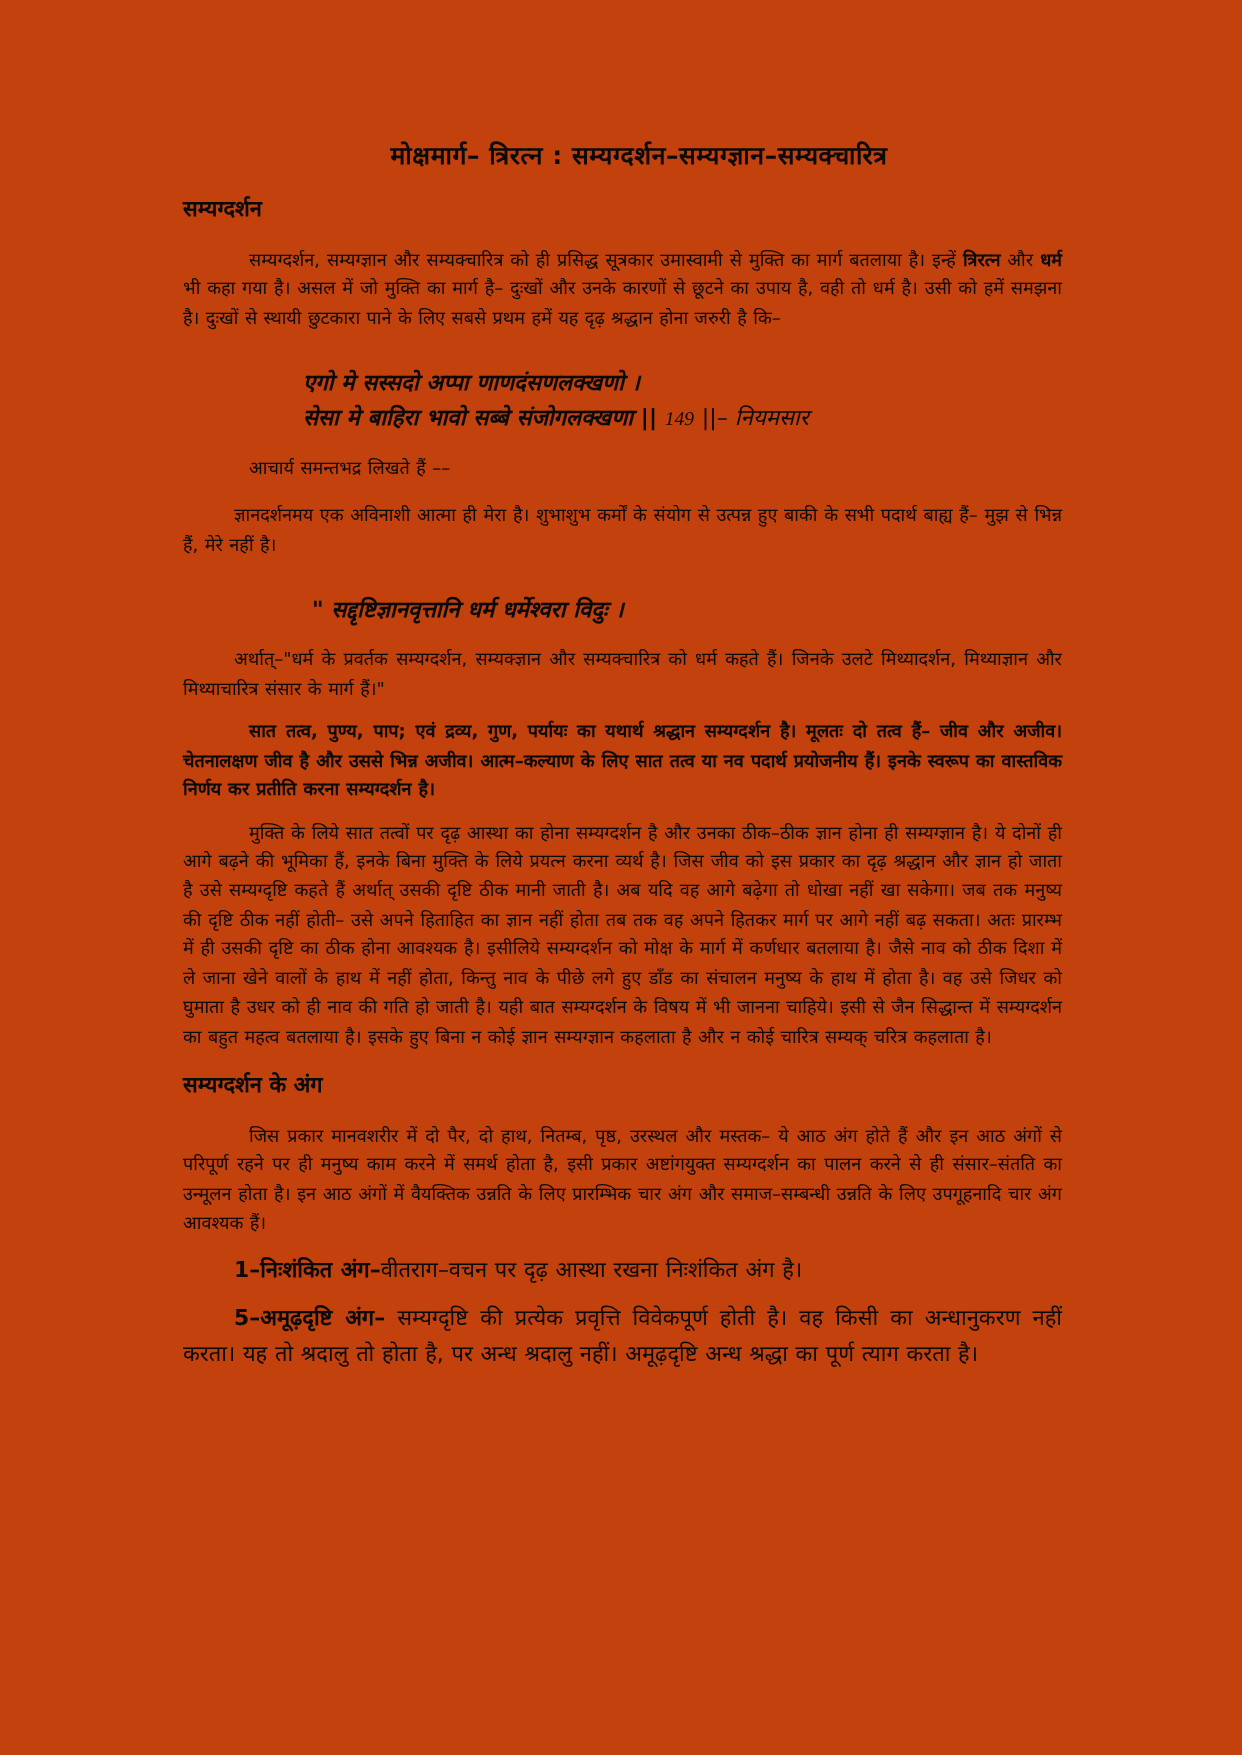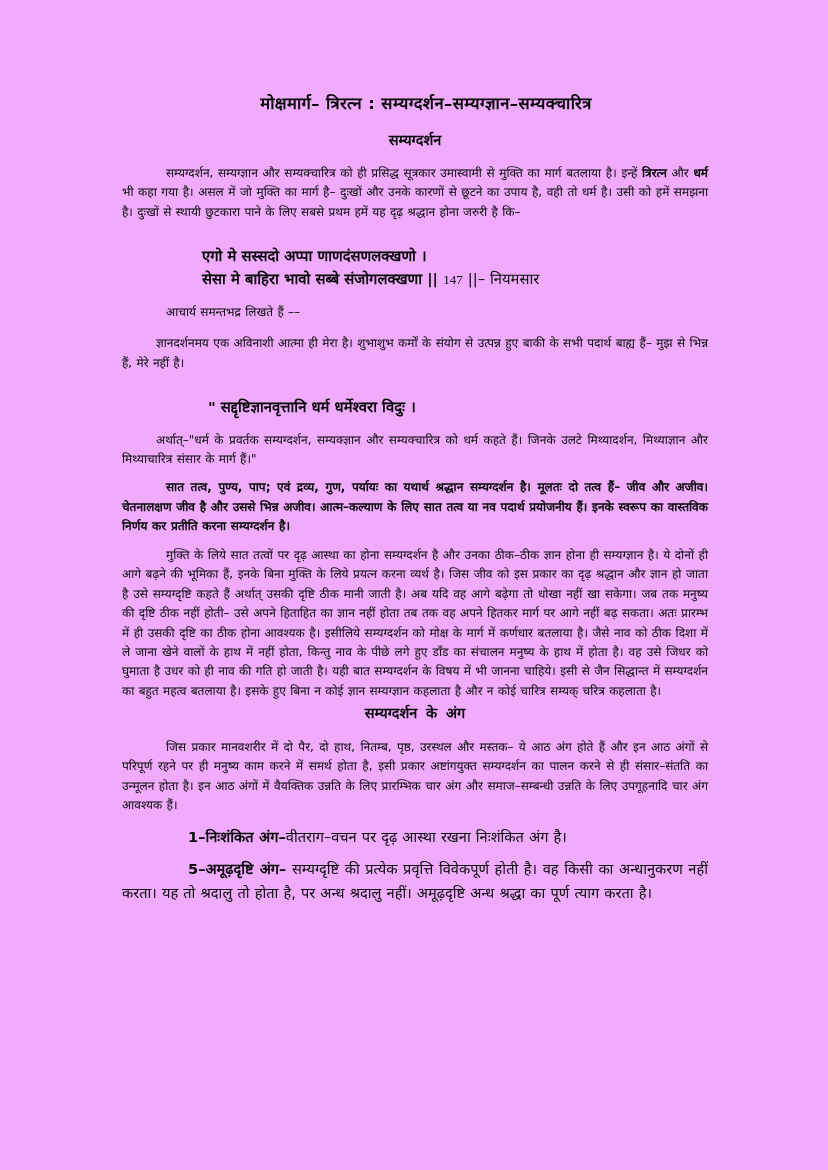--- a/index.html
+++ b/index.html
@@ -10,21 +10,21 @@
   }
   body {
     font-family: "DejaVu Sans", "Liberation Sans", sans-serif;
     color: #0a0a0a;
   }
   .page {
     position: relative;
     width: 828px;
     height: 1170px;
     margin: 0 auto;
-    background: #f0abfc;
+    background: #c2410c;
     box-sizing: border-box;
     overflow: hidden;
   }
   .content {
     position: absolute;
     left: 122px;
     top: 92px;
     width: 586px;
   }
 
@@ -38,25 +38,23 @@
     line-height: 1.45;
     white-space: nowrap;
   }
 
   
   .section-head {
     font-weight: bold;
     font-size: 14.5px;
     margin: 0 0 2px 0;
     line-height: 1.5;
-    text-align: center;
   }
   .section-head.spaced {
-    margin-top: 3px;
-    font-family: Liberation Mono, monospace;
+    margin-top: 13px;
   }
 
   
   p.body {
     font-size: 12px;
     line-height: 1.62;
     margin: 12px 0 1px 0;
     text-align: justify;
     text-justify: inter-word;
     word-spacing: 0.5px;
@@ -69,20 +67,21 @@
   }
 
   
   .verse {
     font-size: 14.8px;
     font-weight: bold;
     line-height: 1.58;
     margin: 22px 0 7px 0;
     padding-left: 80px;
     white-space: nowrap;
+    font-style: italic;
   }
   .verse .ref {
     font-weight: normal;
   }
   .verse .num {
     font-weight: normal;
     font-family: "Liberation Serif", serif;
     font-size: 13px;
   }
   .verse-line {
@@ -97,42 +96,41 @@
   .anga {
     font-size: 14.6px;
     line-height: 1.62;
     margin: 9px 0 0 0;
     text-align: justify;
     text-indent: 34px;
     word-spacing: 0.5px;
   }
   .anga .lbl {
     font-weight: bold;
-    margin-left: 32px;
   }
 
   b, strong { font-weight: bold; }
 </style>
 </head>
 <body>
 
 <div class="page">
   <div class="content">
 
     <h1 class="doc-title">मोक्षमार्ग– त्रिरत्न  :  सम्यग्दर्शन–सम्यग्ज्ञान–सम्यक्चारित्र</h1>
 
     <h2 class="section-head">सम्यग्दर्शन</h2>
 
     <p class="body indent">सम्यग्दर्शन, सम्यग्ज्ञान और सम्यक्चारित्र को ही प्रसिद्ध सूत्रकार उमास्वामी से मुक्ति का मार्ग बतलाया है। इन्हें <b>त्रिरत्न</b> और <b>धर्म</b> भी कहा गया है। असल में जो मुक्ति का मार्ग है– दुःखों और उनके कारणों से छूटने का उपाय है, वही तो धर्म है। उसी को हमें समझना है। दुःखों से स्थायी छुटकारा पाने के लिए सबसे प्रथम हमें यह दृढ़ श्रद्धान होना जरुरी है कि–</p>
 
     <div class="verse">
       <span class="verse-line">एगो मे सस्सदो अप्पा णाणदंसणलक्खणो  ।</span>
       <span class="verse-line">
         <span>सेसा मे बाहिरा भावो सब्बे संजोगलक्खणा  ||</span>
-        <span class="num">147</span>
+        <span class="num">149</span>
         <span class="ref">||– नियमसार</span>
       </span>
     </div>
 
     <p class="body indent">आचार्य समन्तभद्र लिखते हैं ––</p>
 
     <p class="body indent-sm">ज्ञानदर्शनमय एक अविनाशी आत्मा ही मेरा है। शुभाशुभ कर्मों के संयोग से उत्पन्न हुए बाकी के सभी पदार्थ बाह्य हैं– मुझ से भिन्न हैं, मेरे नहीं है।</p>
 
     <div class="verse sanskrit">
       <span class="verse-line">" सद्दृष्टिज्ञानवृत्तानि धर्म धर्मेश्वरा विदुः  ।</span>

